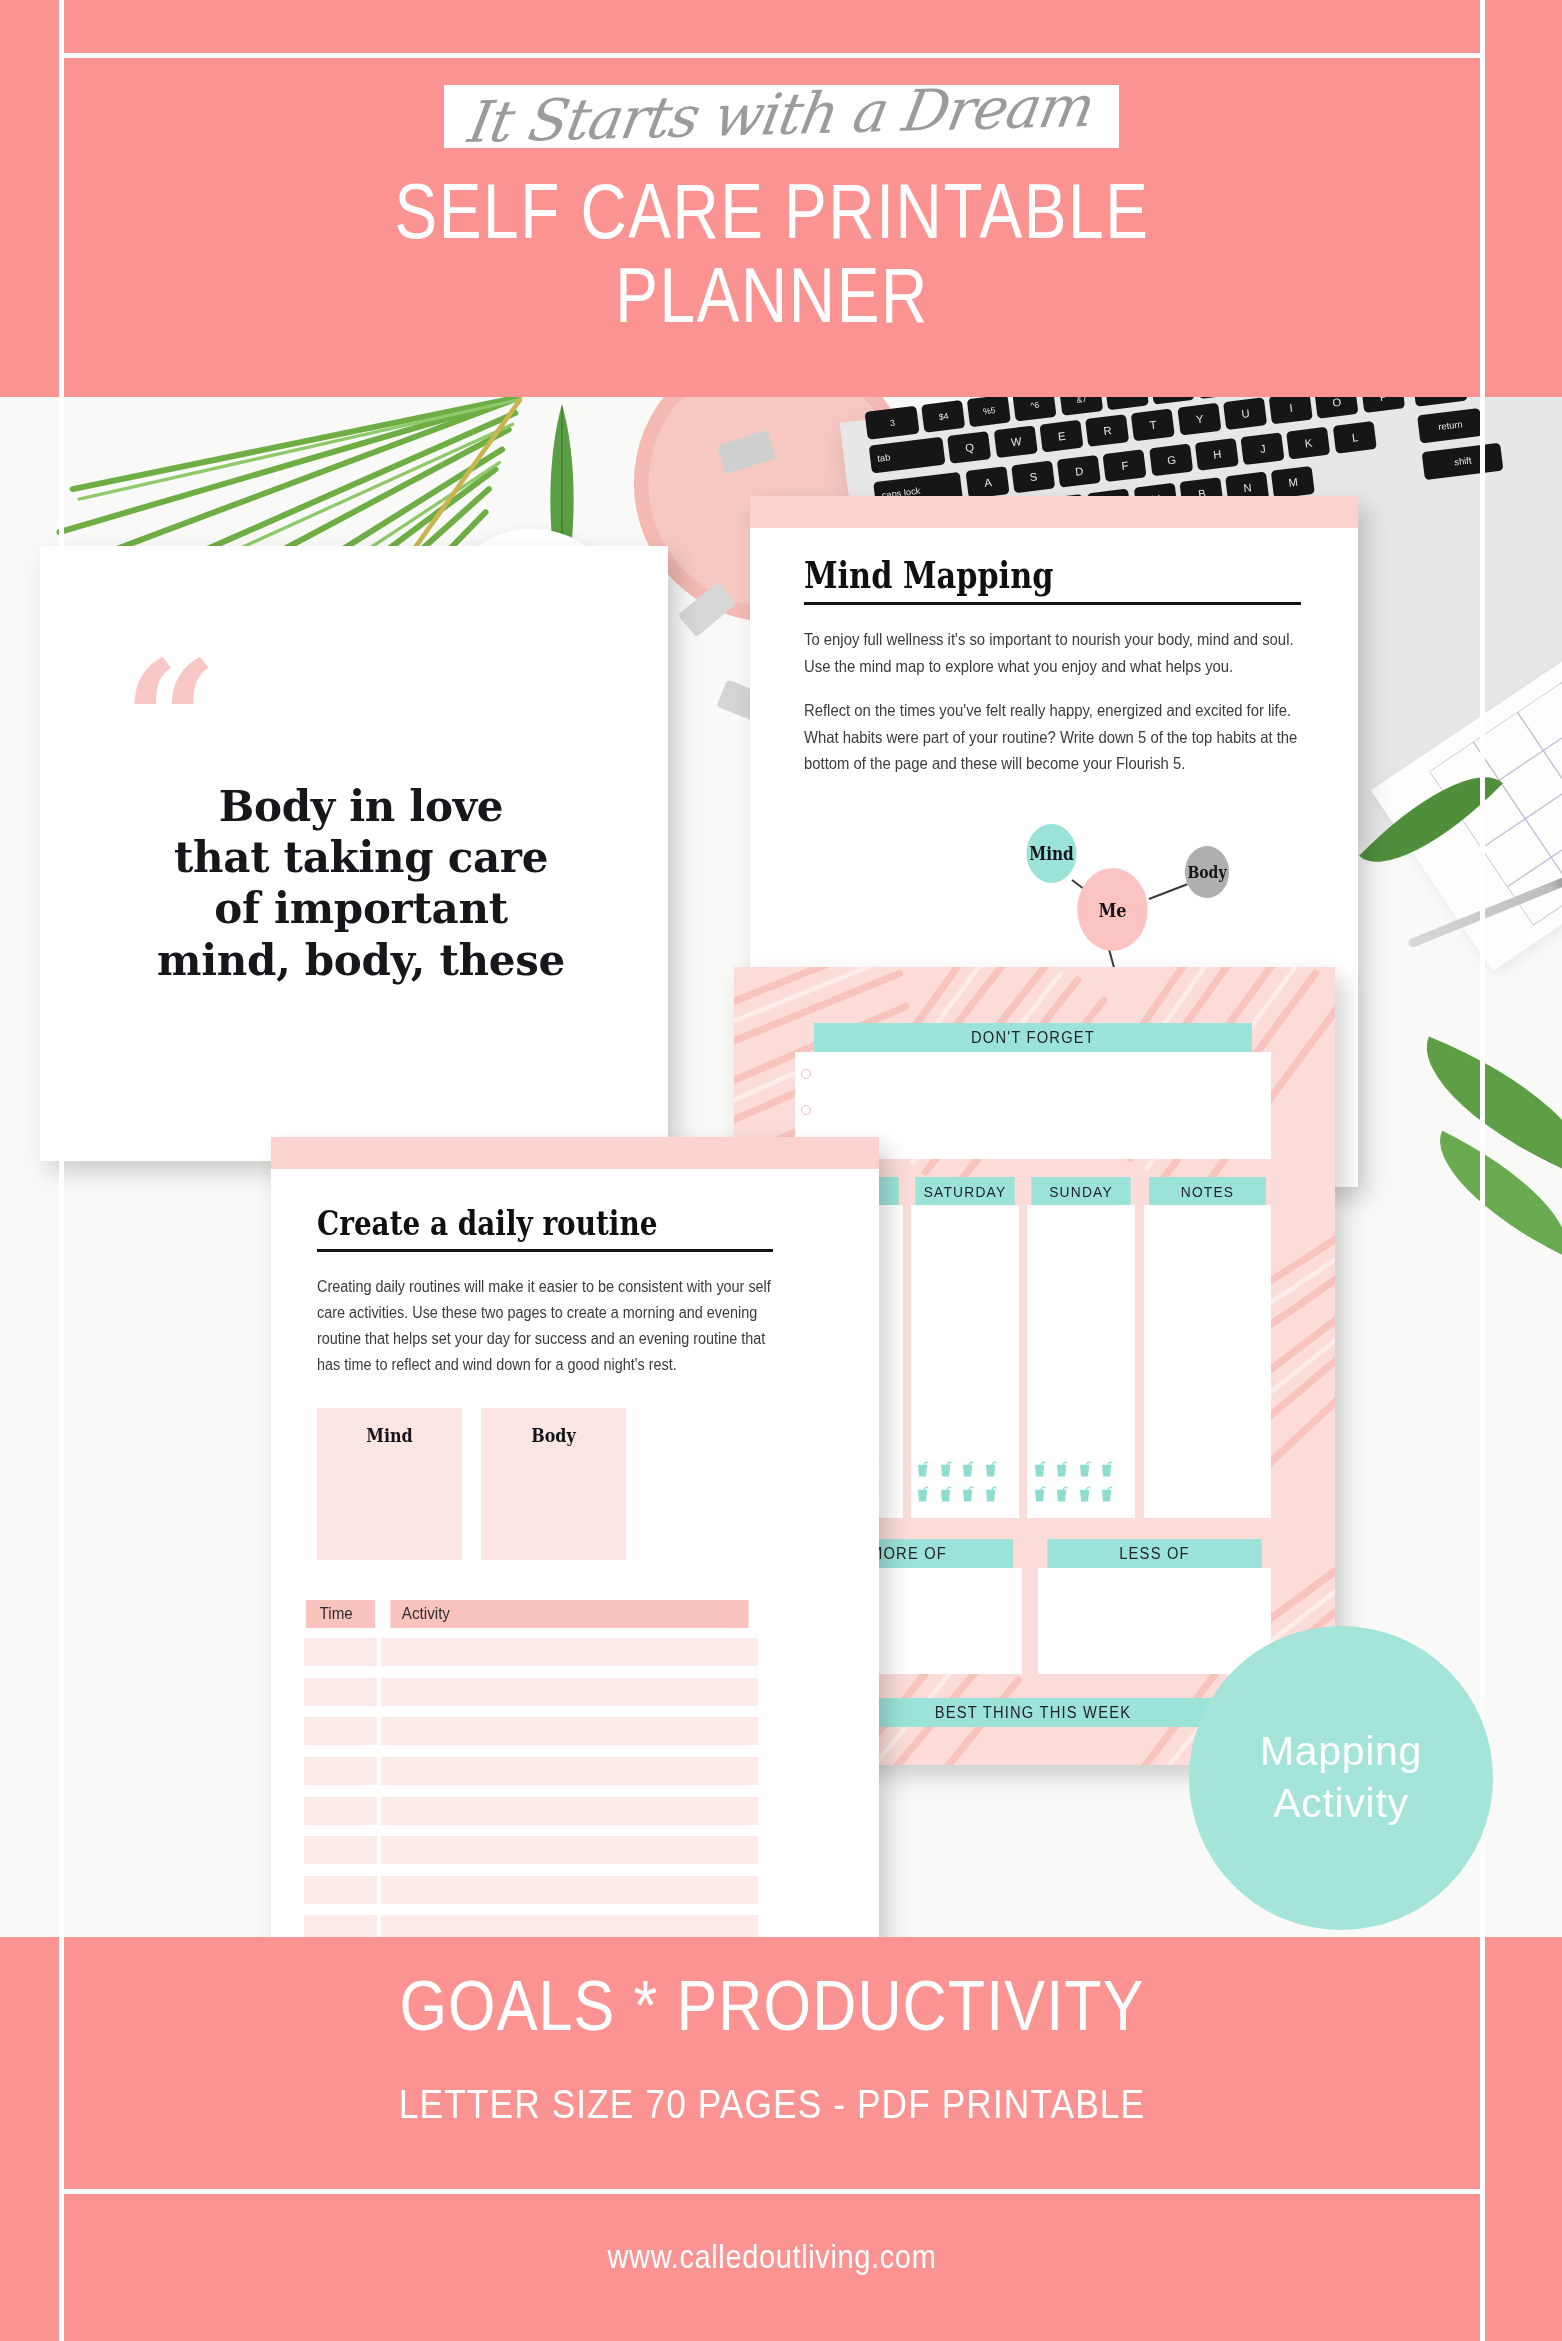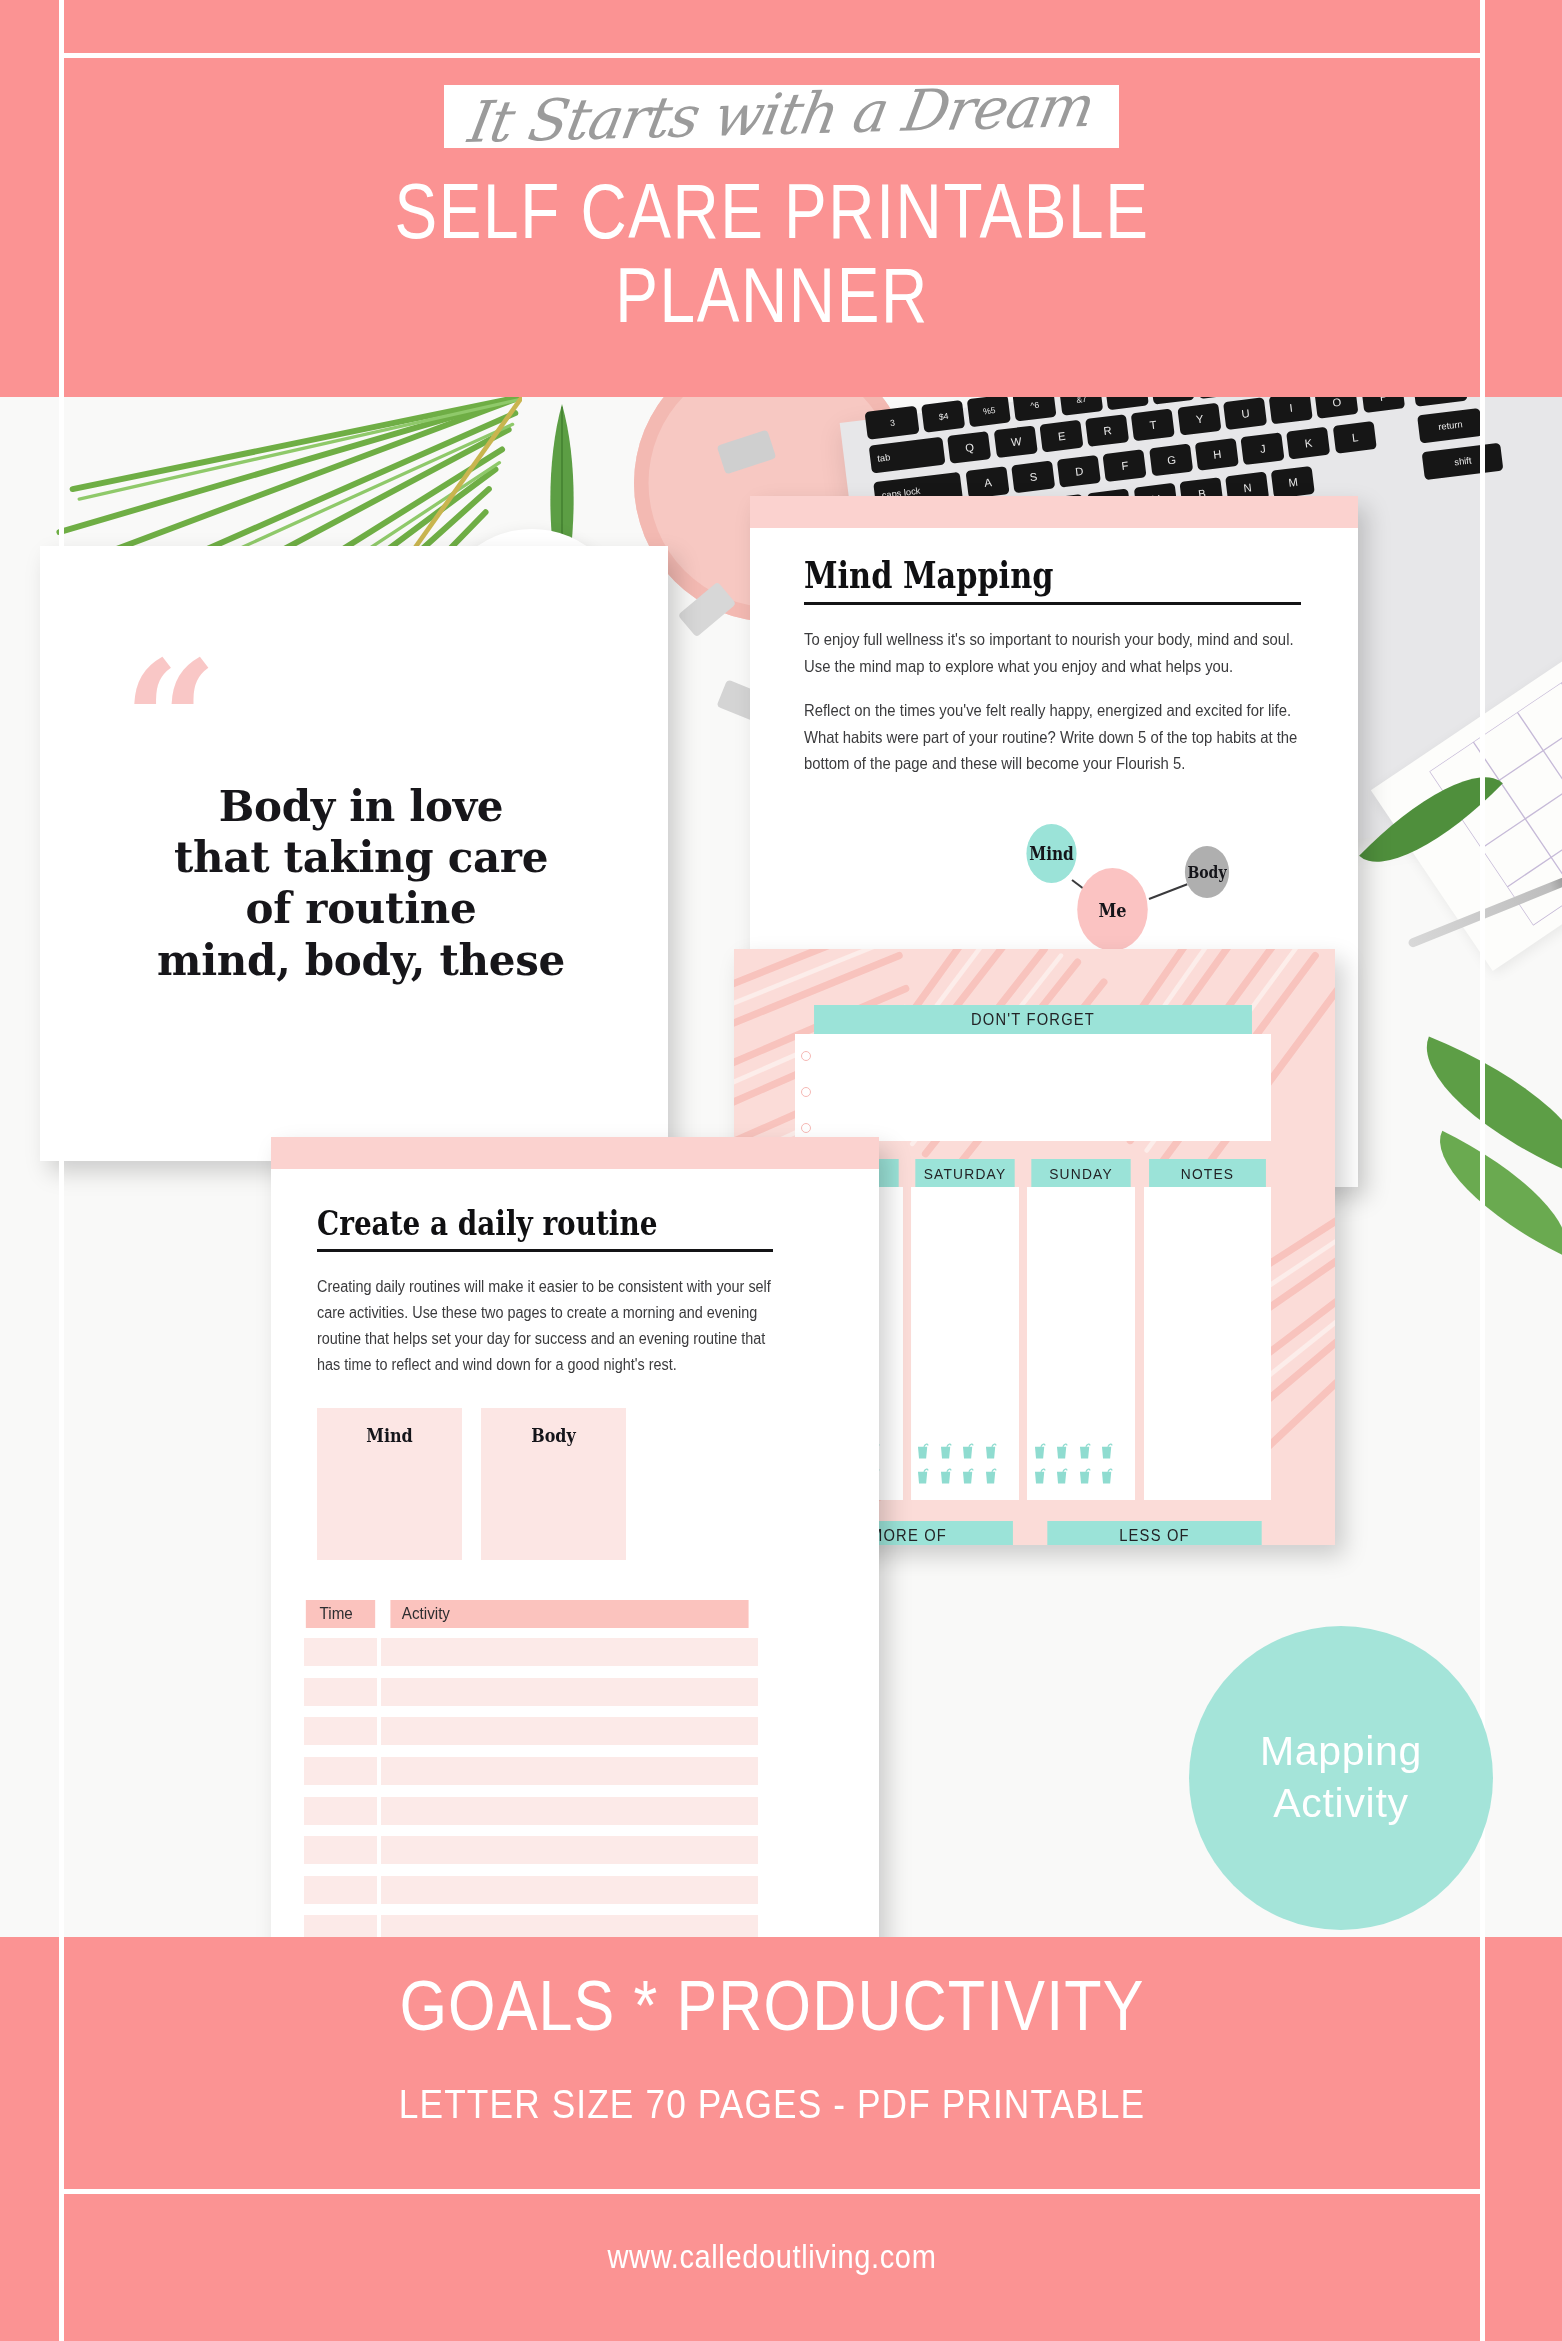--- a/index.html
+++ b/index.html
@@ -167,21 +167,21 @@
     display:flex; align-items:center; justify-content:center;
     font-family:"DejaVu Serif", serif; font-weight:700; color:#15151a;
     transform:scaleX(0.85);
   }
   .node-mind{ left:272px; top:328px; width:59px; height:59px; background:#9BE3D8; font-size:18px; }
   .node-me{   left:321px; top:372px; width:83px; height:83px; background:#FBC3C2; font-size:19px; }
   .node-body{ left:431px; top:350px; width:52px; height:52px; background:#AFAFAF; font-size:16.5px; }
   .edge{ position:absolute; background:#3a3a3c; height:2px; transform-origin:left center; }
 
   
-  .page-week{ left:734px; top:552px; width:601px; height:596px; overflow:hidden; background:#FAD6D2; }
+  .page-week{ left:734px; top:570px; width:601px; height:798px; overflow:hidden; background:#FAD6D2; }
   .palm-pattern{ position:absolute; inset:0; }
   .wk-box{ position:absolute; background:#ffffff; }
   .wk-head{
     position:absolute; background:#9BE3D8;
     display:flex; align-items:center; justify-content:center;
     font-family:"Liberation Sans", sans-serif; font-weight:300;
     color:#232326; letter-spacing:1.3px;
     transform:scaleX(0.92);
   }
   .bullet{
@@ -351,21 +351,21 @@
     <div class="green-leaf3"></div>
     <div class="green-leaf"></div>
     <div class="green-leaf2"></div>
   </div>
 
   <div class="page page-quote">
     <div class="quote-mark">“</div>
     <div class="quote-text">
       <div>Body in love</div>
       <div>that taking care</div>
-      <div>of routine</div>
+      <div>of important</div>
       <div>mind, body, these</div>
     </div>
   </div>
 
   <div class="page page-mind">
     <div class="band-top"></div>
     <div class="pg-title mm-title">Mind Mapping</div>
     <div class="pg-rule mm-rule"></div>
     <div class="pg-body mm-p1">To enjoy full wellness it's so important to nourish your body, mind and soul. Use the mind map to explore what you enjoy and what helps you.</div>
     <div class="pg-body mm-p2">Reflect on the times you've felt really happy, energized and excited for life. What habits were part of your routine? Write down 5 of the top habits at the bottom of the page and these will become your Flourish 5.</div>

